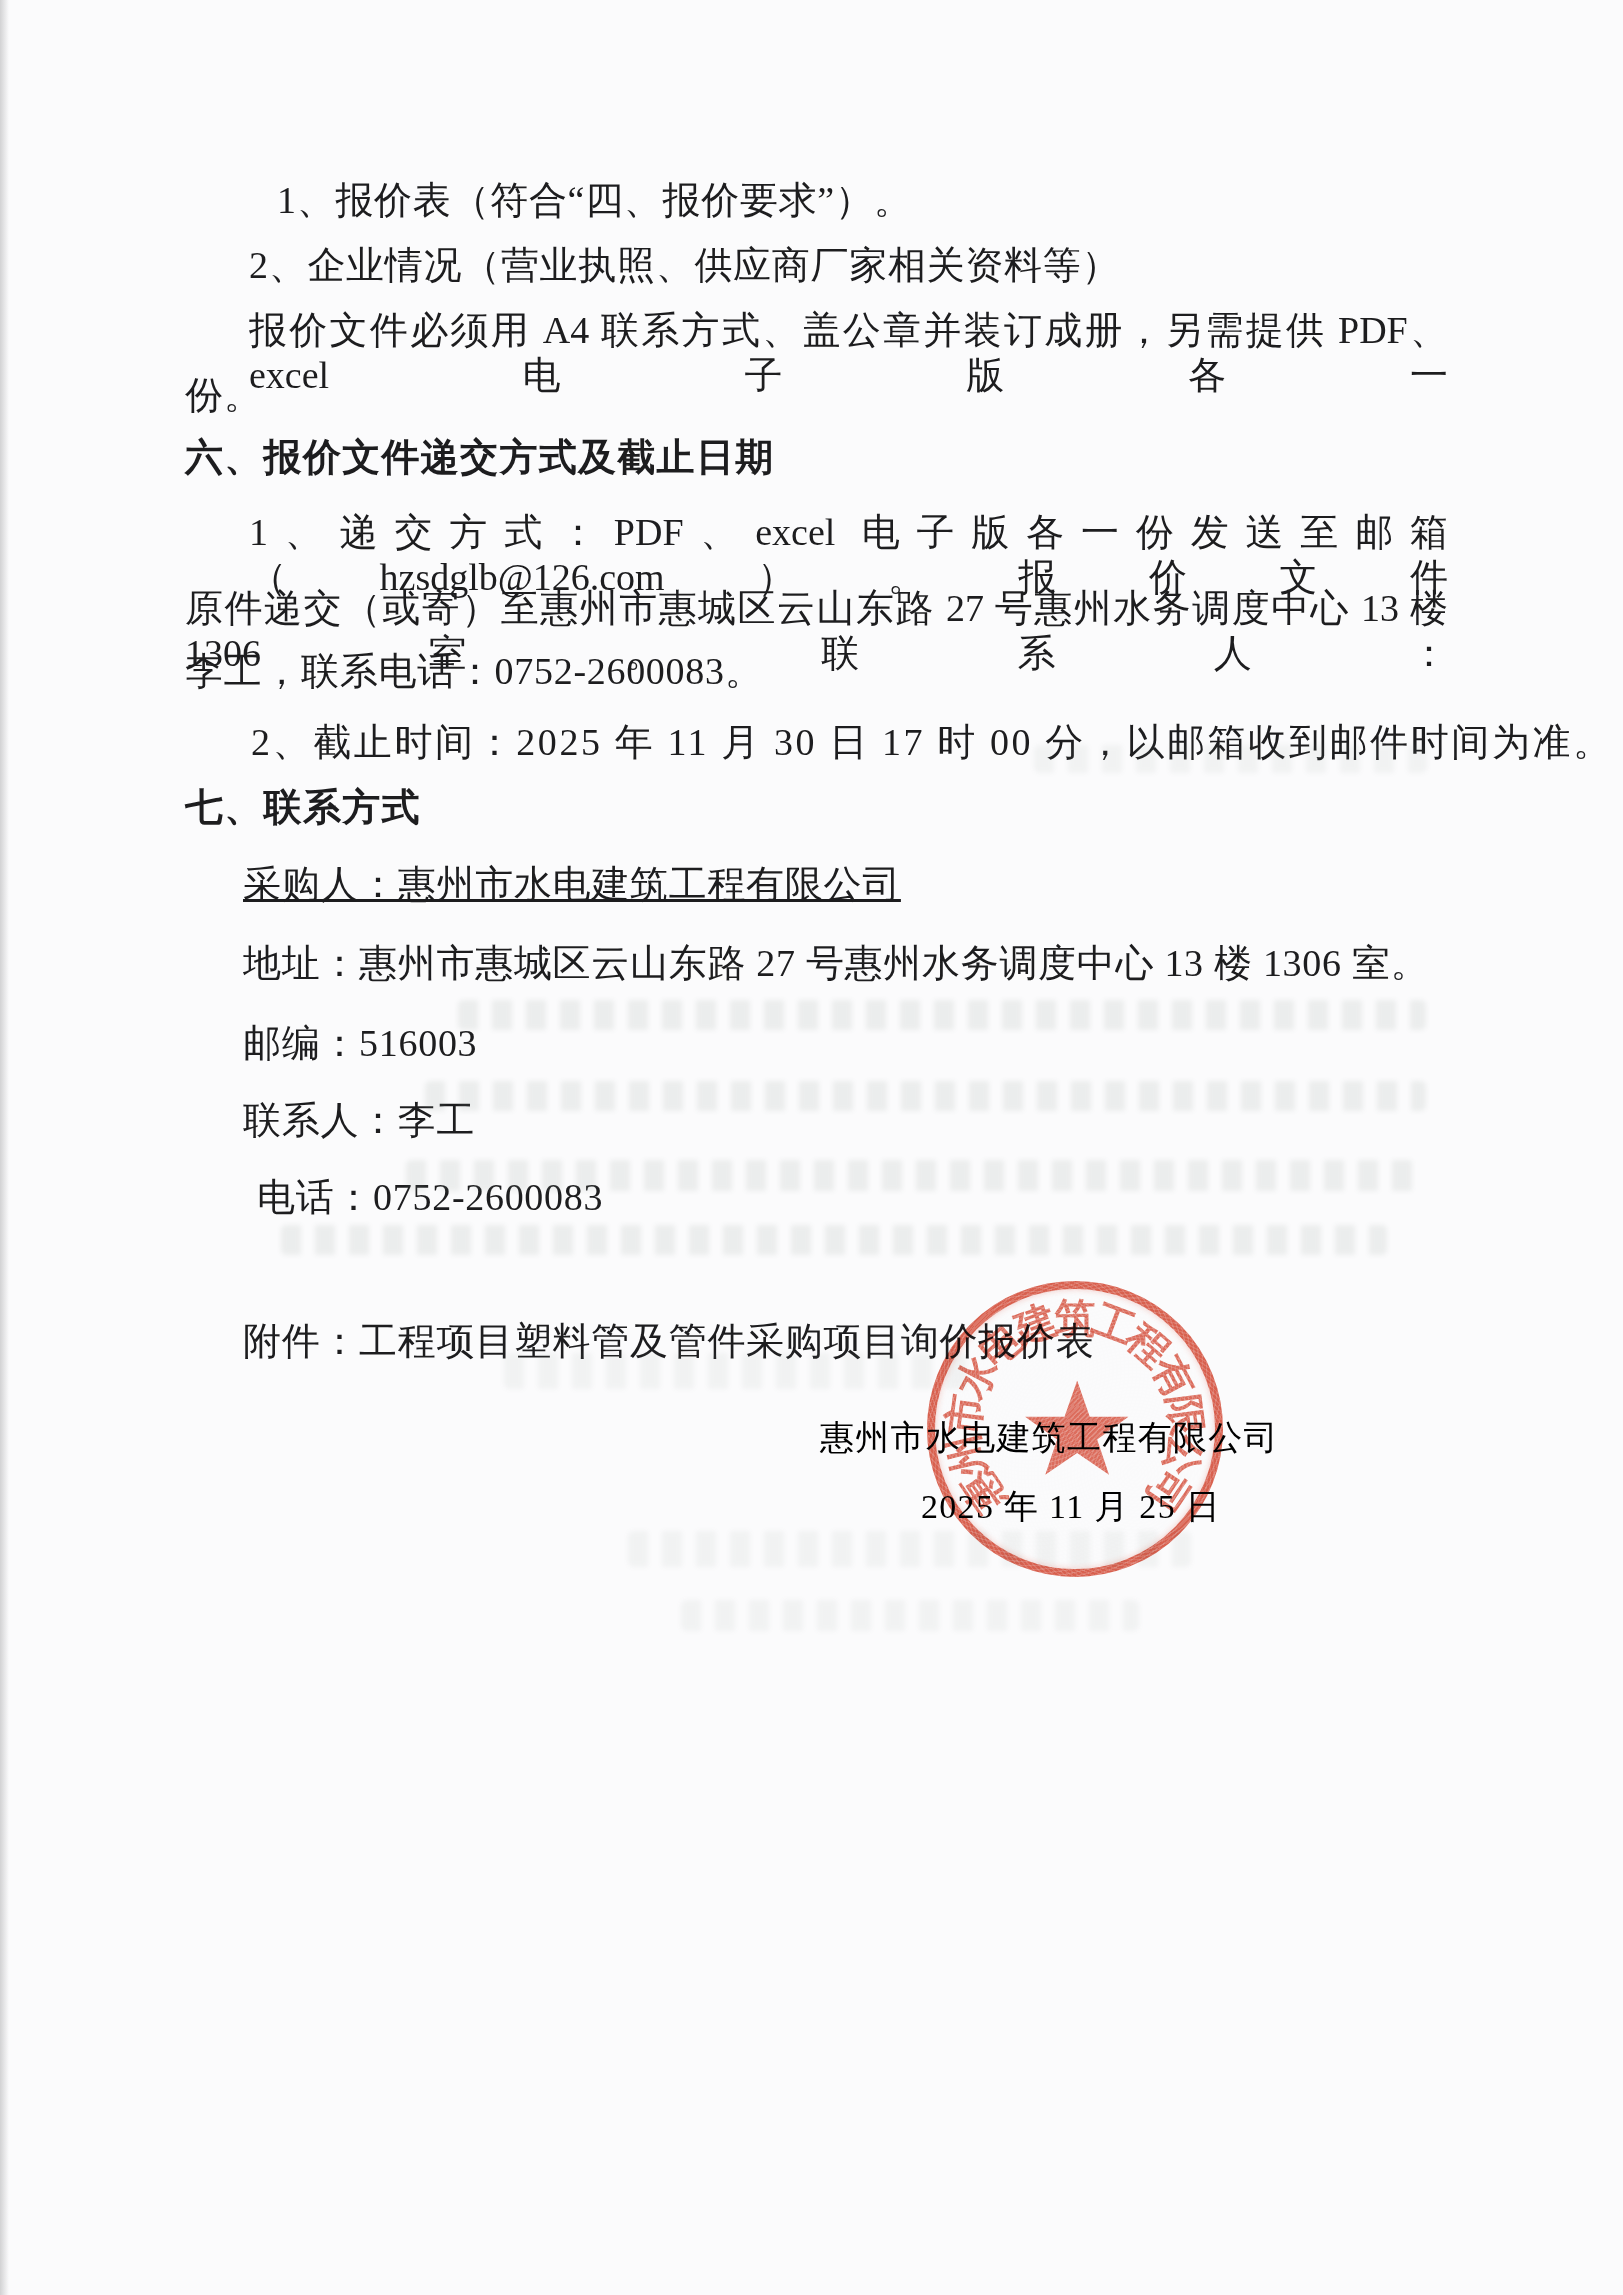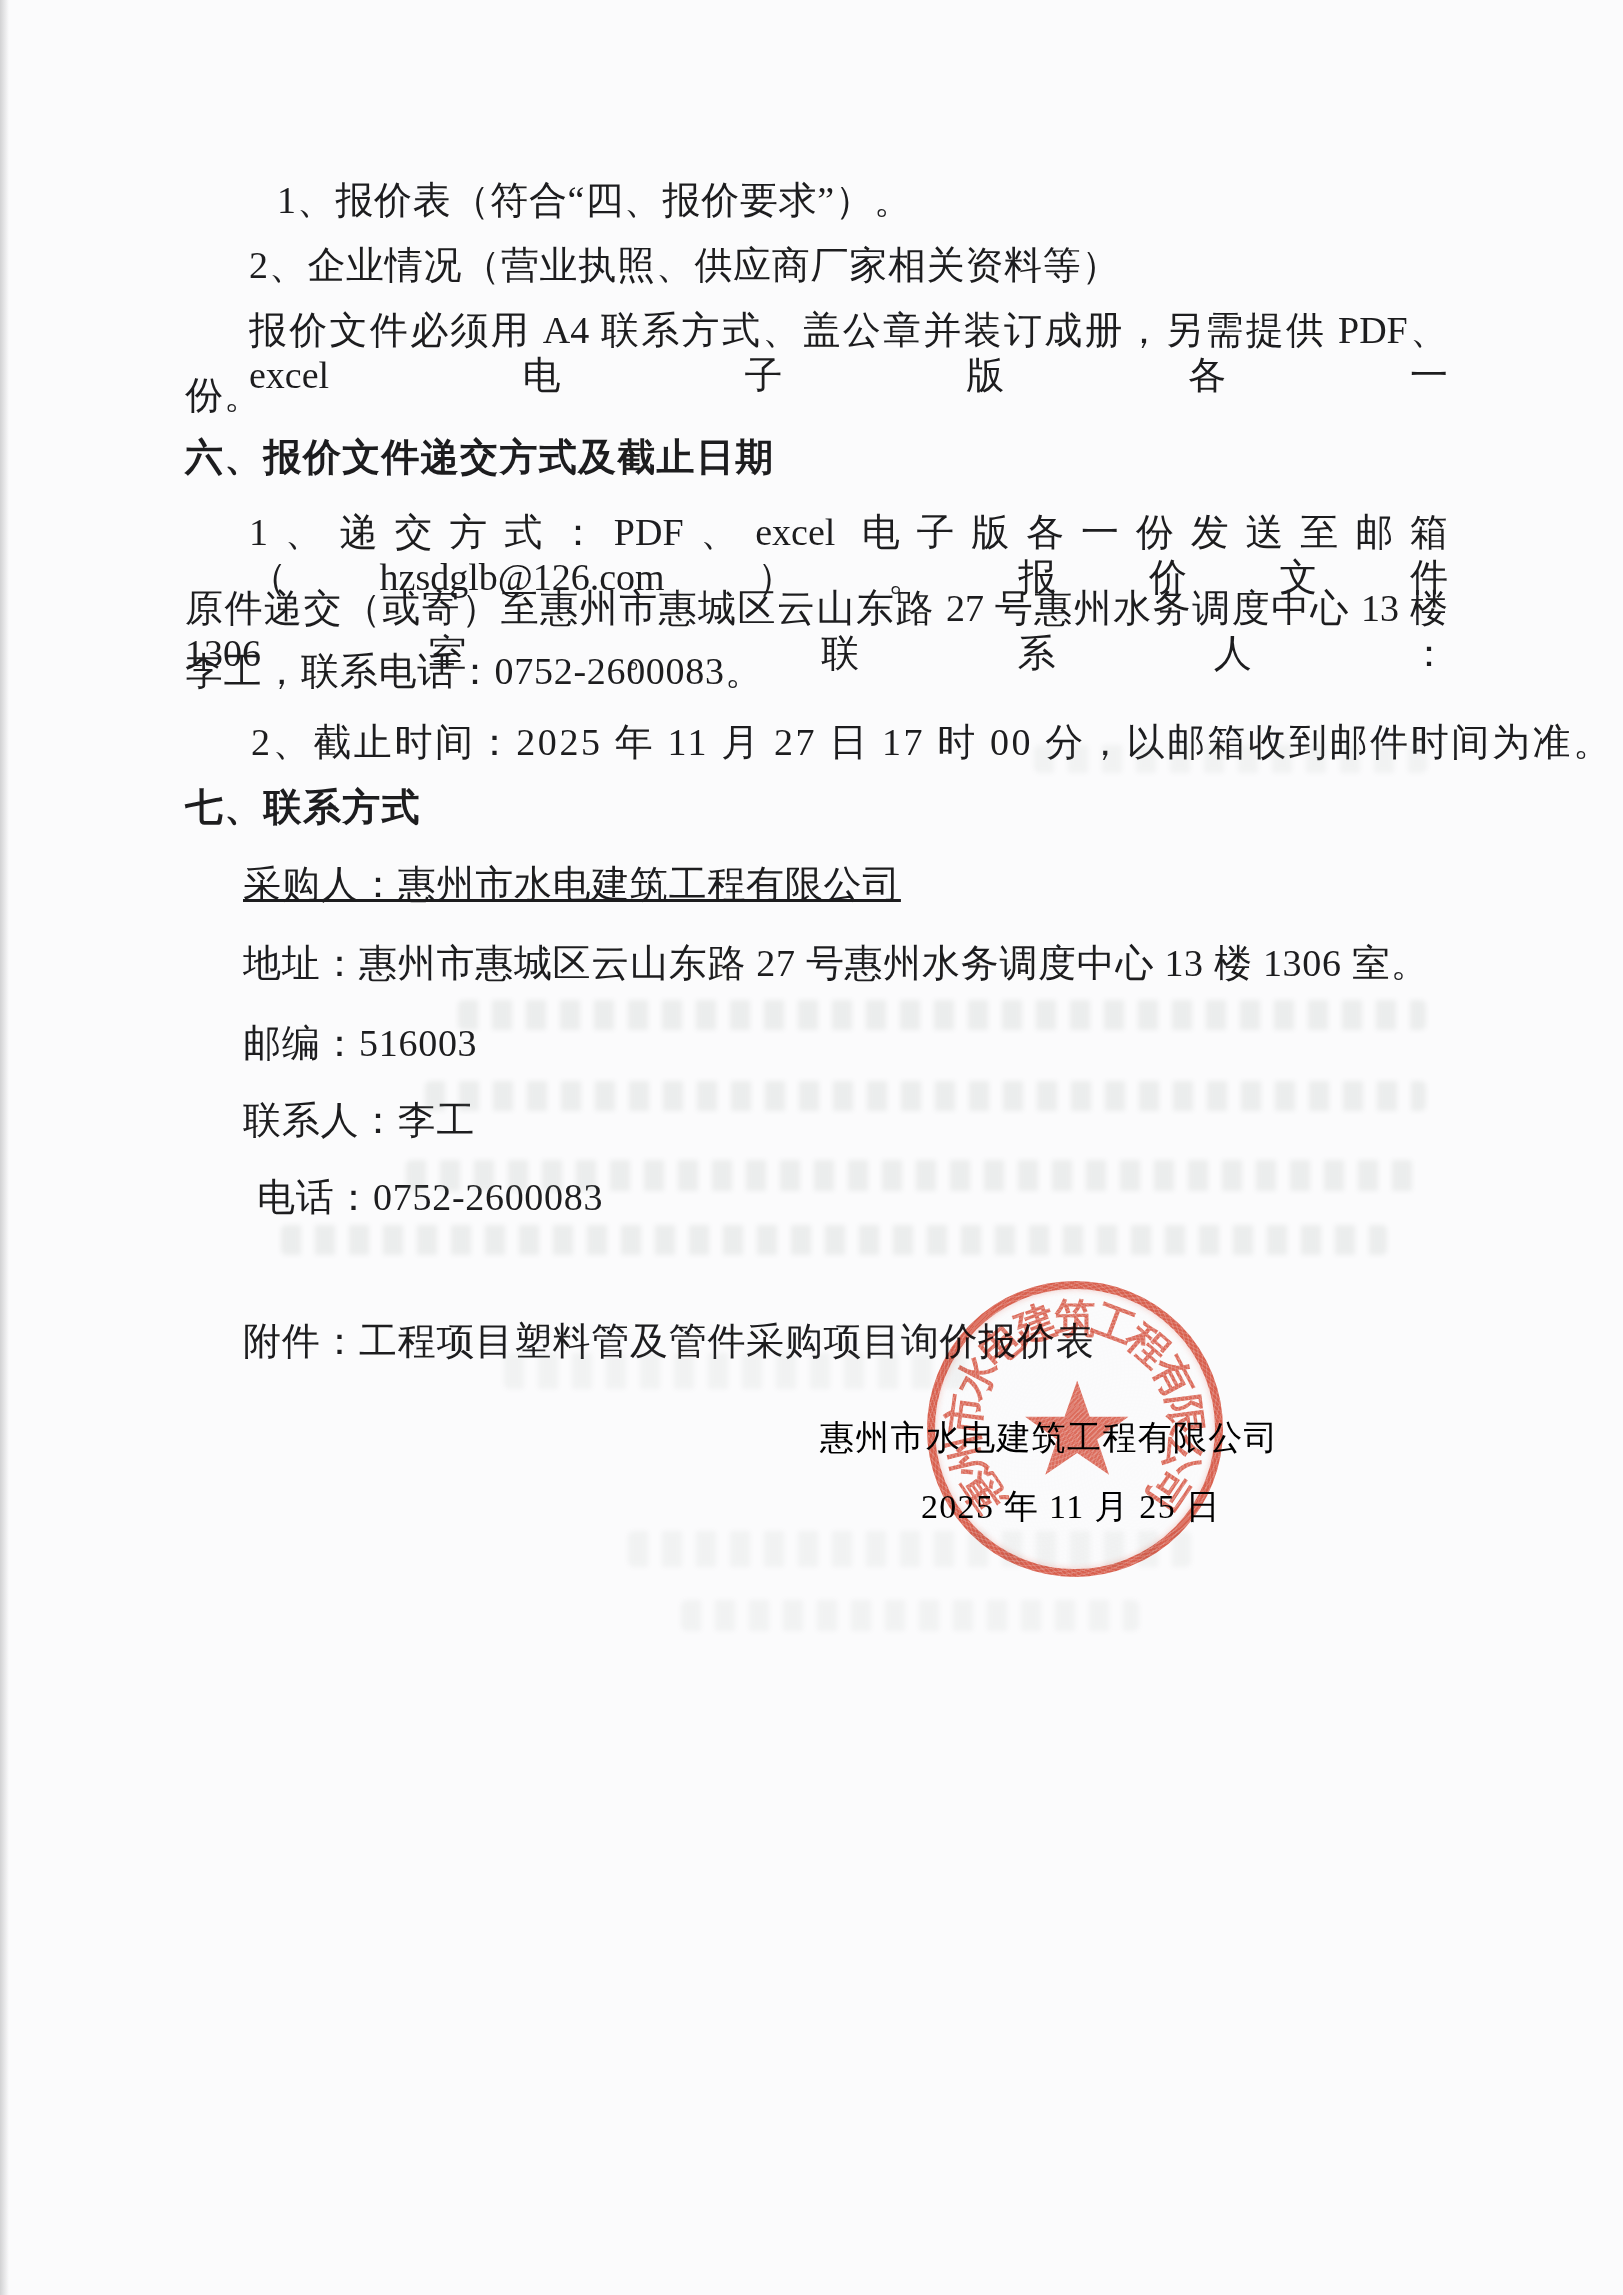--- a/index.html
+++ b/index.html
@@ -115,21 +115,21 @@
   <div class="edge-shadow"></div>
 
   <div class="line" style="left:249px; top:178px;margin-left:28px;">1、报价表（符合“四、报价要求”）。</div>
   <div class="line" style="left:249px; top:243px;">2、企业情况（营业执照、供应商厂家相关资料等）</div>
   <div class="line justify" style="left:249px; top:308px; width:1199px;">报价文件必须用 A4 联系方式、盖公章并装订成册，另需提供 PDF、excel 电子版各一</div>
   <div class="line" style="left:185px; top:373px;">份。</div>
   <div class="line heading" style="left:185px; top:435px;">六、报价文件递交方式及截止日期</div>
   <div class="line justify" style="left:249px; top:510px; width:1199px;">1、递交方式：PDF、excel 电子版各一份发送至邮箱（hzsdglb@126.com）。报价文件</div>
   <div class="line justify" style="left:185px; top:586px; width:1263px;">原件递交（或寄）至惠州市惠城区云山东路 27 号惠州水务调度中心 13 楼 1306 室。联系人：</div>
   <div class="line" style="left:185px; top:649px;">李工，联系电话：0752-2600083。</div>
-  <div class="line spread" style="left:251px; top:720px;">2、截止时间：2025 年 11 月 27 日 17 时 00 分，以邮箱收到邮件时间为准。</div>
+  <div class="line spread" style="left:251px; top:720px;">2、截止时间：2025 年 11 月 30 日 17 时 00 分，以邮箱收到邮件时间为准。</div>
   <div class="line heading" style="left:185px; top:785px;">七、联系方式</div>
   <div class="line" style="left:243px; top:862px;text-decoration:underline;">采购人：惠州市水电建筑工程有限公司</div>
   <div class="line" style="left:243px; top:941px;text-align:right;">地址：惠州市惠城区云山东路 27 号惠州水务调度中心 13 楼 1306 室。</div>
   <div class="line" style="left:243px; top:1021px;">邮编：516003</div>
   <div class="line" style="left:243px; top:1098px;">联系人：李工</div>
   <div class="line" style="left:243px; top:1175px;margin-left:14px;">电话：0752-2600083</div>
   <div class="line" style="left:243px; top:1319px;text-align:right;">附件：工程项目塑料管及管件采购项目询价报价表</div>
 
   <div class="sig" style="left:820px; top:1415px;">惠州市水电建筑工程有限公司</div>
   <div class="sig" style="left:921px; top:1484px;">2025 年 11 月 25 日</div>

